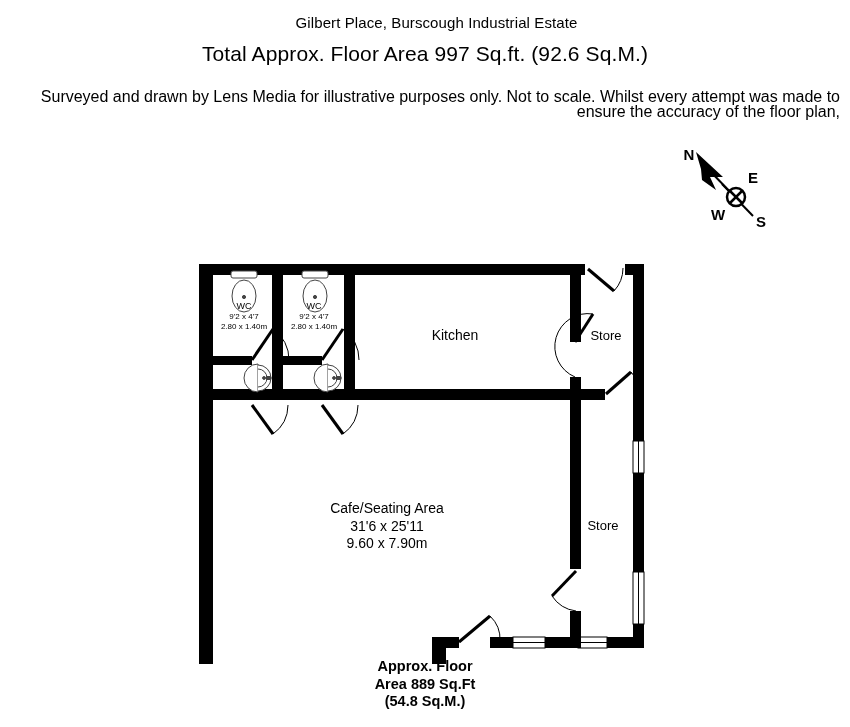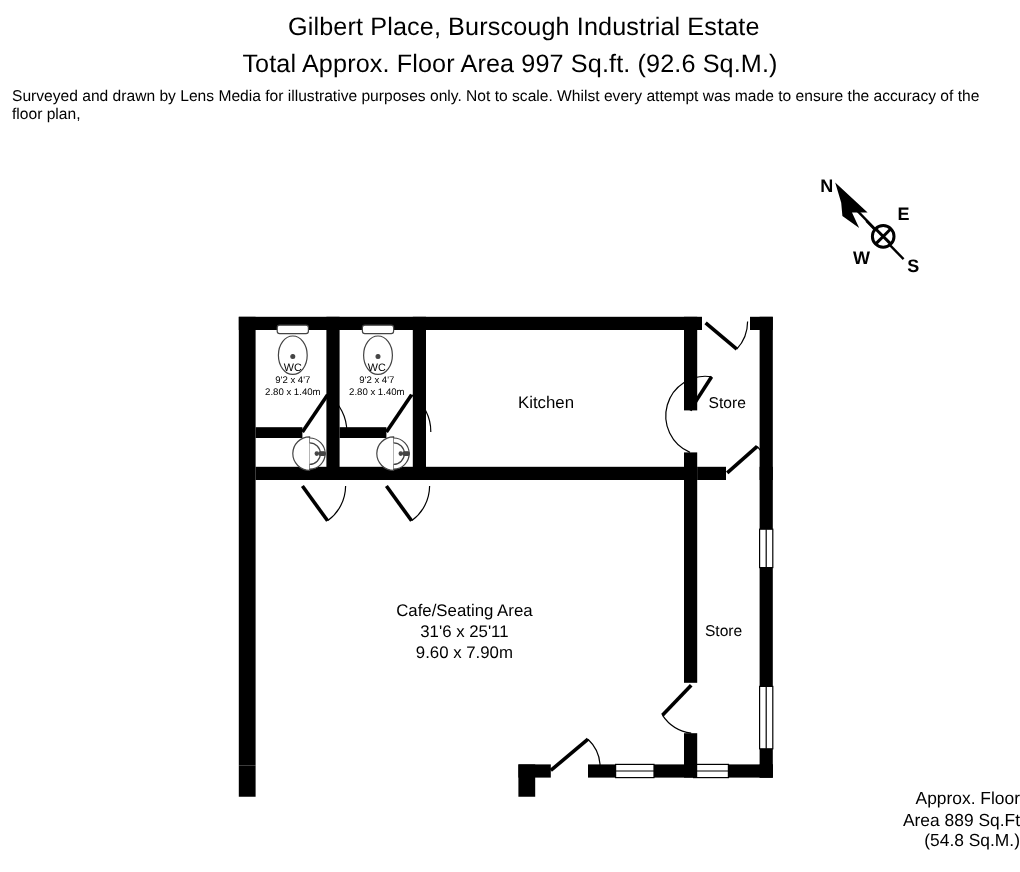--- a/index.html
+++ b/index.html
@@ -18,53 +18,54 @@
   .page {
     width: 850px;
     height: 727px;
     position: relative;
   }
   .title-block {
     text-align: center;
     padding-top: 8px;
   }
   .title-line-1 {
-    font-size: 21px;
+    font-size: 15px;
     line-height: 30px;
     letter-spacing: 0.1px;
     margin-left: 23px;
   }
   .title-line-2 {
     font-size: 21px;
     line-height: 32px;
     letter-spacing: 0.1px;
     text-align: center;
   }
   .disclaimer {
-    text-align: left;
-    font-size: 13px;
+    text-align: right;
+    font-size: 16px;
     line-height: 15px;
-    margin-top: 2px;
+    margin-top: 19px;
     padding: 0 10px;
   }
   .plan-wrap {
     position: absolute;
     left: 0;
     top: 124px;
     width: 850px;
     height: 540px;
   }
   .footer {
     position: absolute;
     left: 0;
     top: 658px;
     width: 850px;
-    text-align: right;
+    text-align: center;
     font-size: 14.5px;
     line-height: 17.5px;
+    font-weight: bold;
   }
   .footer div { white-space: pre; }
   svg text {
     font-family: "Liberation Sans", sans-serif;
     fill: #000000;
   }
 </style>
 </head>
 <body>
 

